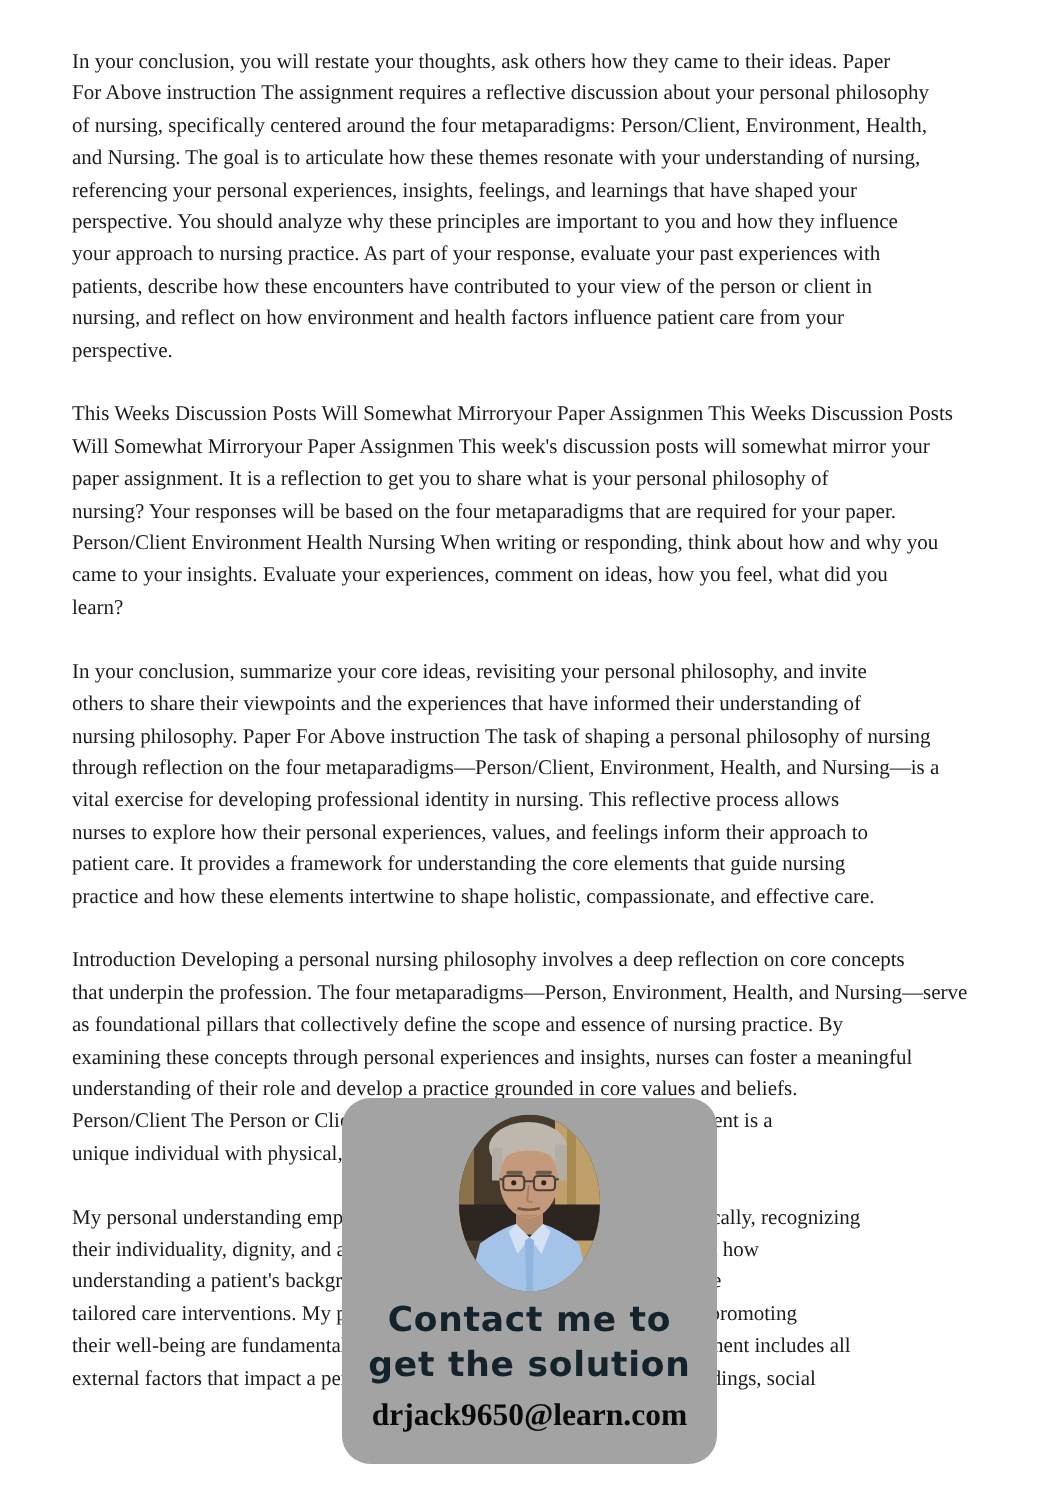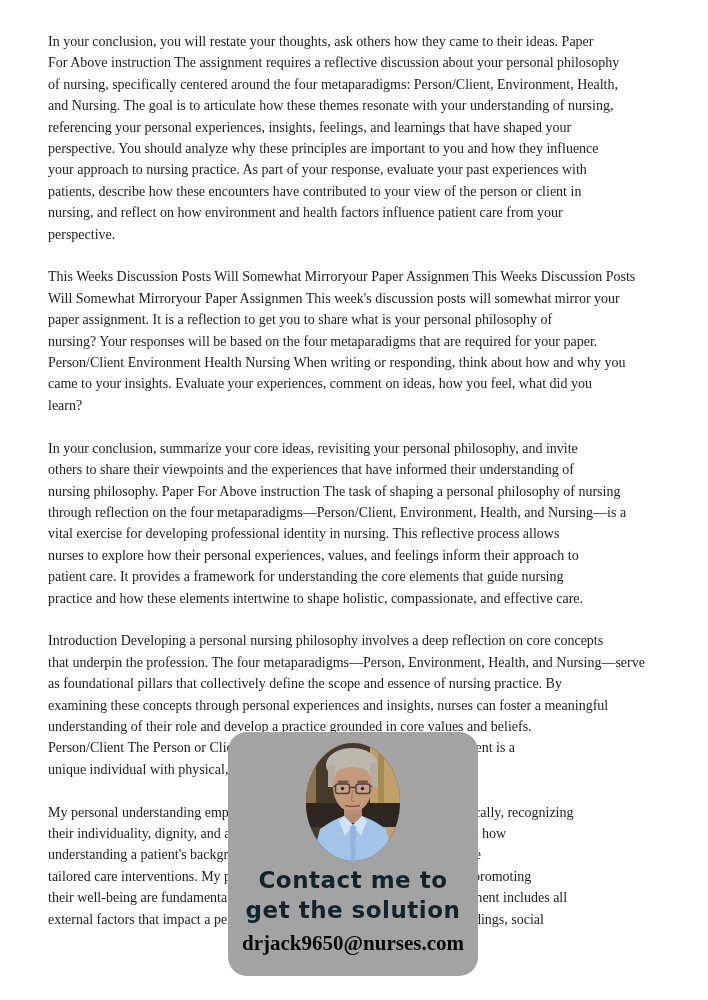--- a/index.html
+++ b/index.html
@@ -148,16 +148,16 @@
         <circle cx="56.5" cy="45.5" r="1.7" fill="#2e241e"></circle>
 
         <path d="M46.5,47 L45.5,57 Q46.5,59 49,58" fill="none" stroke="#a97f60" stroke-width="1.3"></path>
 
         <path d="M39,62.5 Q46.5,64.5 54,62.5" fill="none" stroke="#7a5544" stroke-width="1.6"></path>
         <path d="M41,67 Q46.5,68.5 52,67" fill="none" stroke="#b08a6a" stroke-width="1"></path>
       </svg>
     </div>
     <div class="headline">Contact me to
 get the solution</div>
-    <div class="email">drjack9650@nurses.com</div>
+    <div class="email">drjack9650@learn.com</div>
   </div>
 
 </div>
 
 </body></html>

